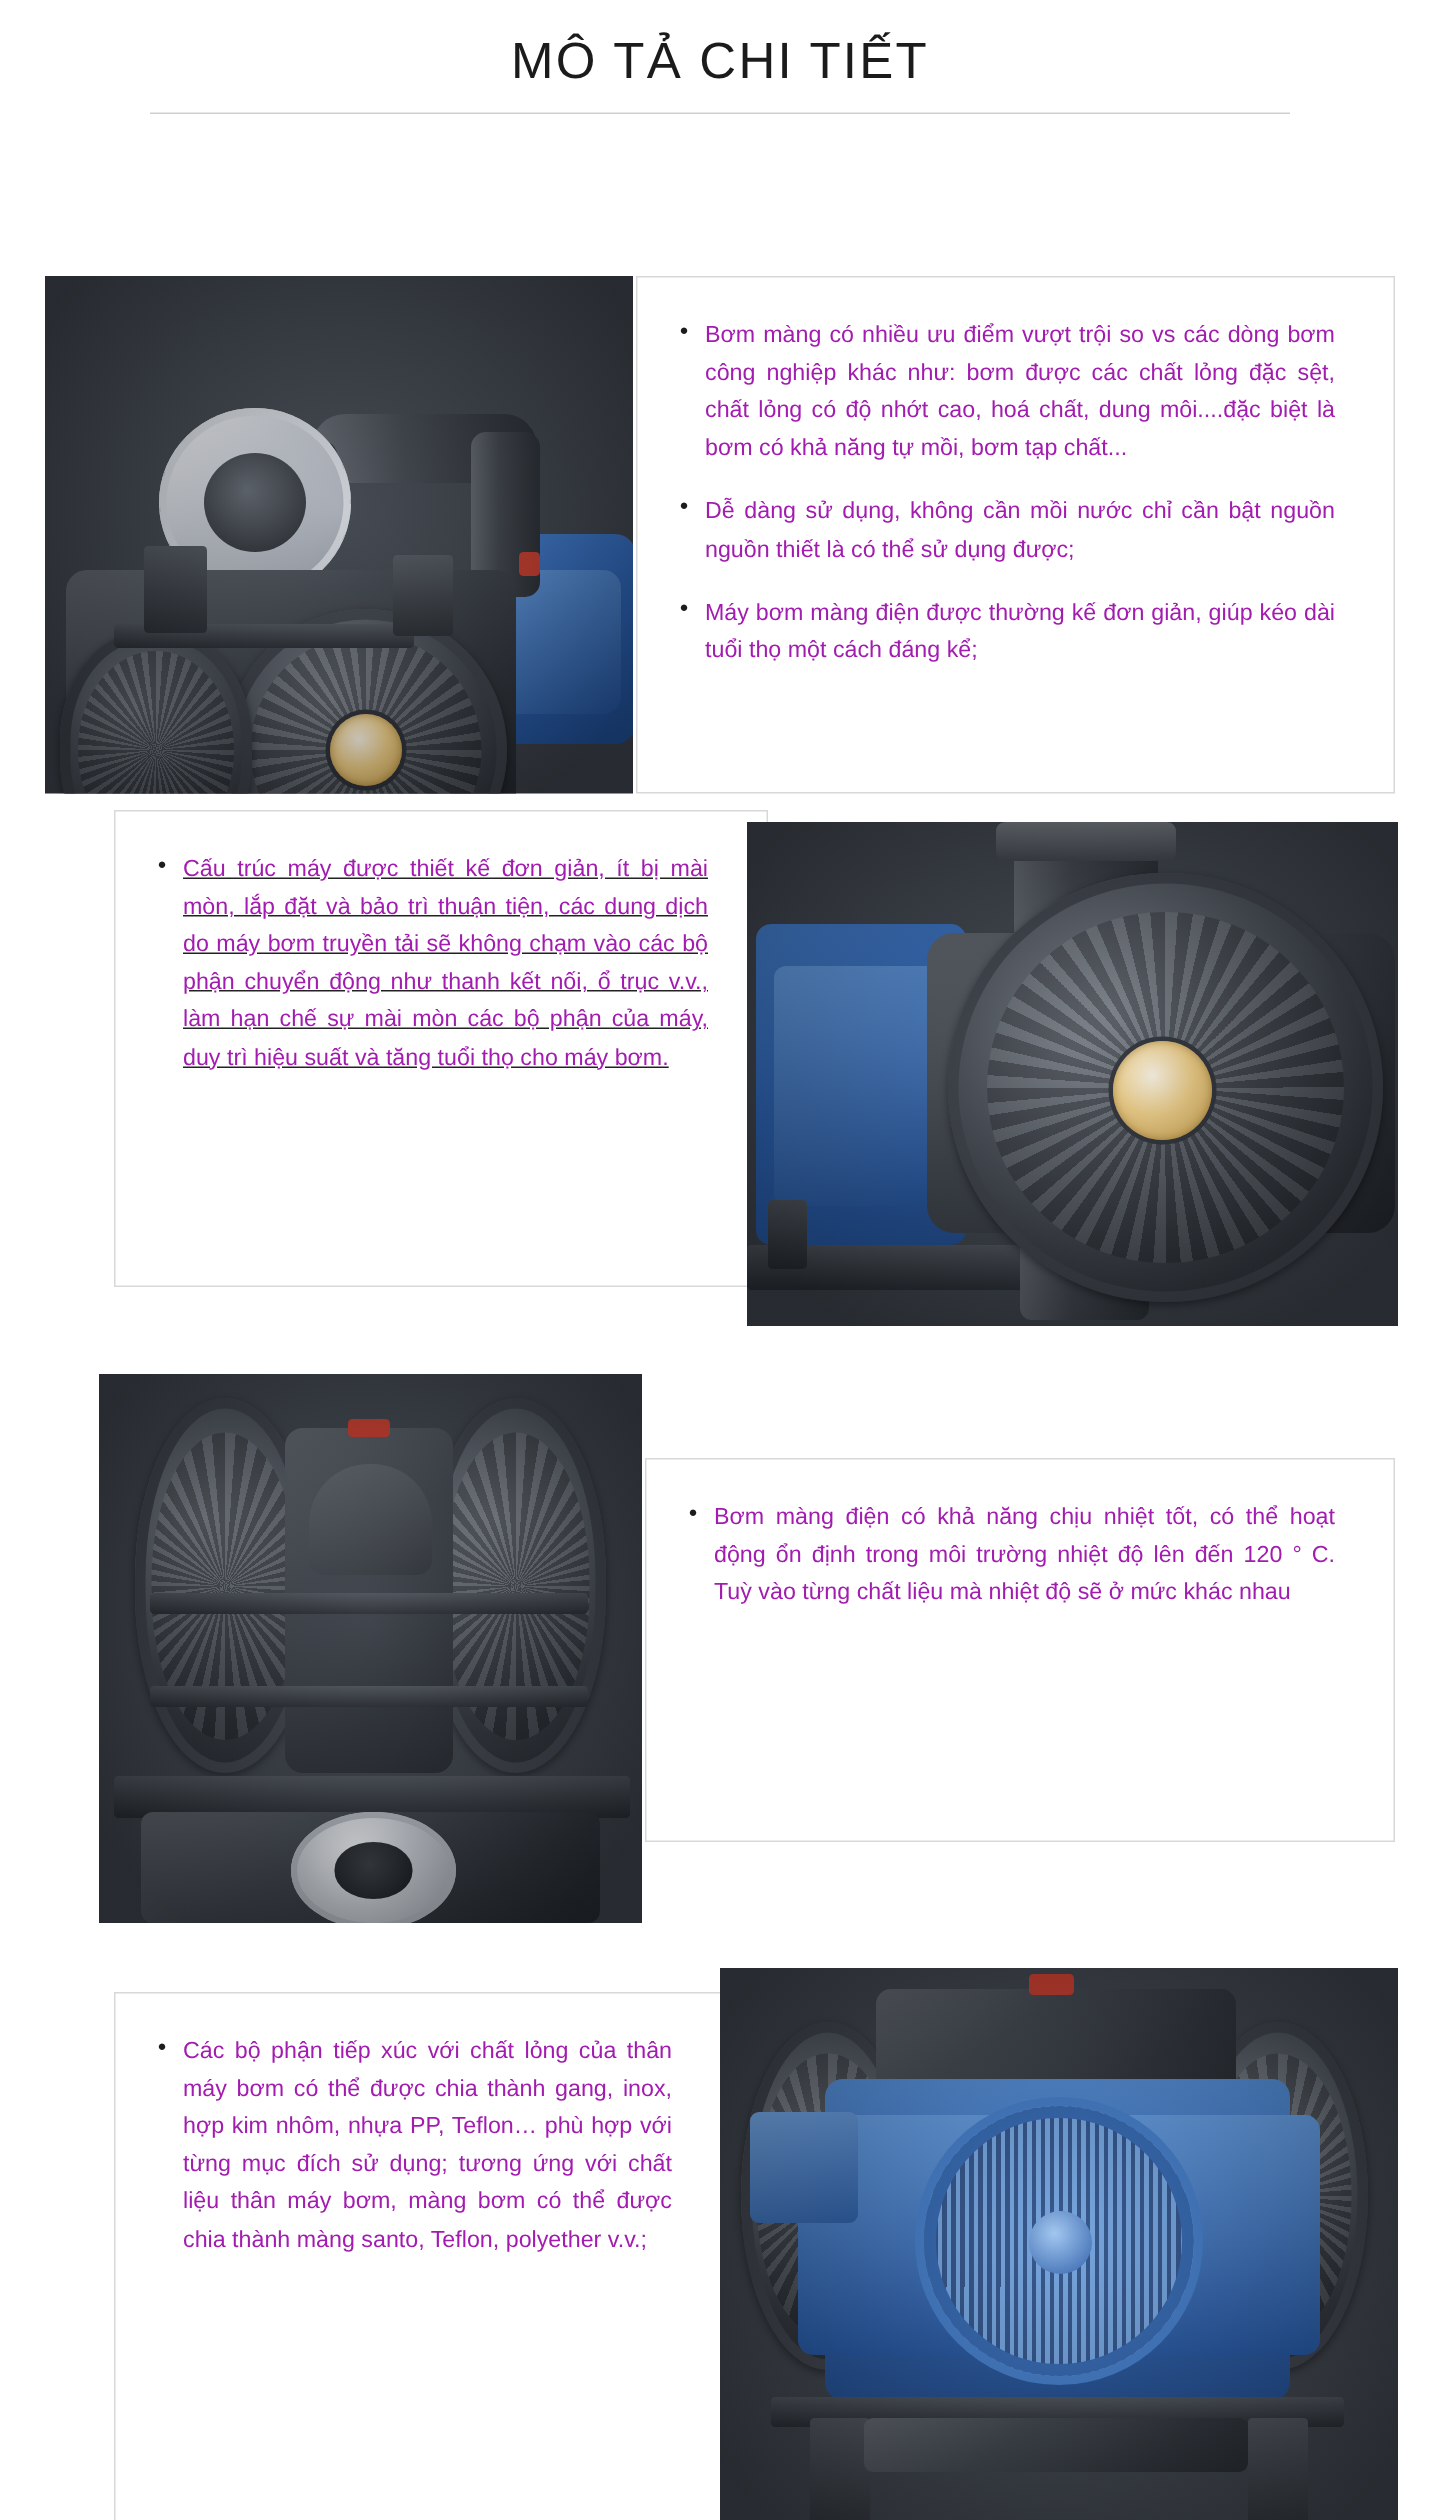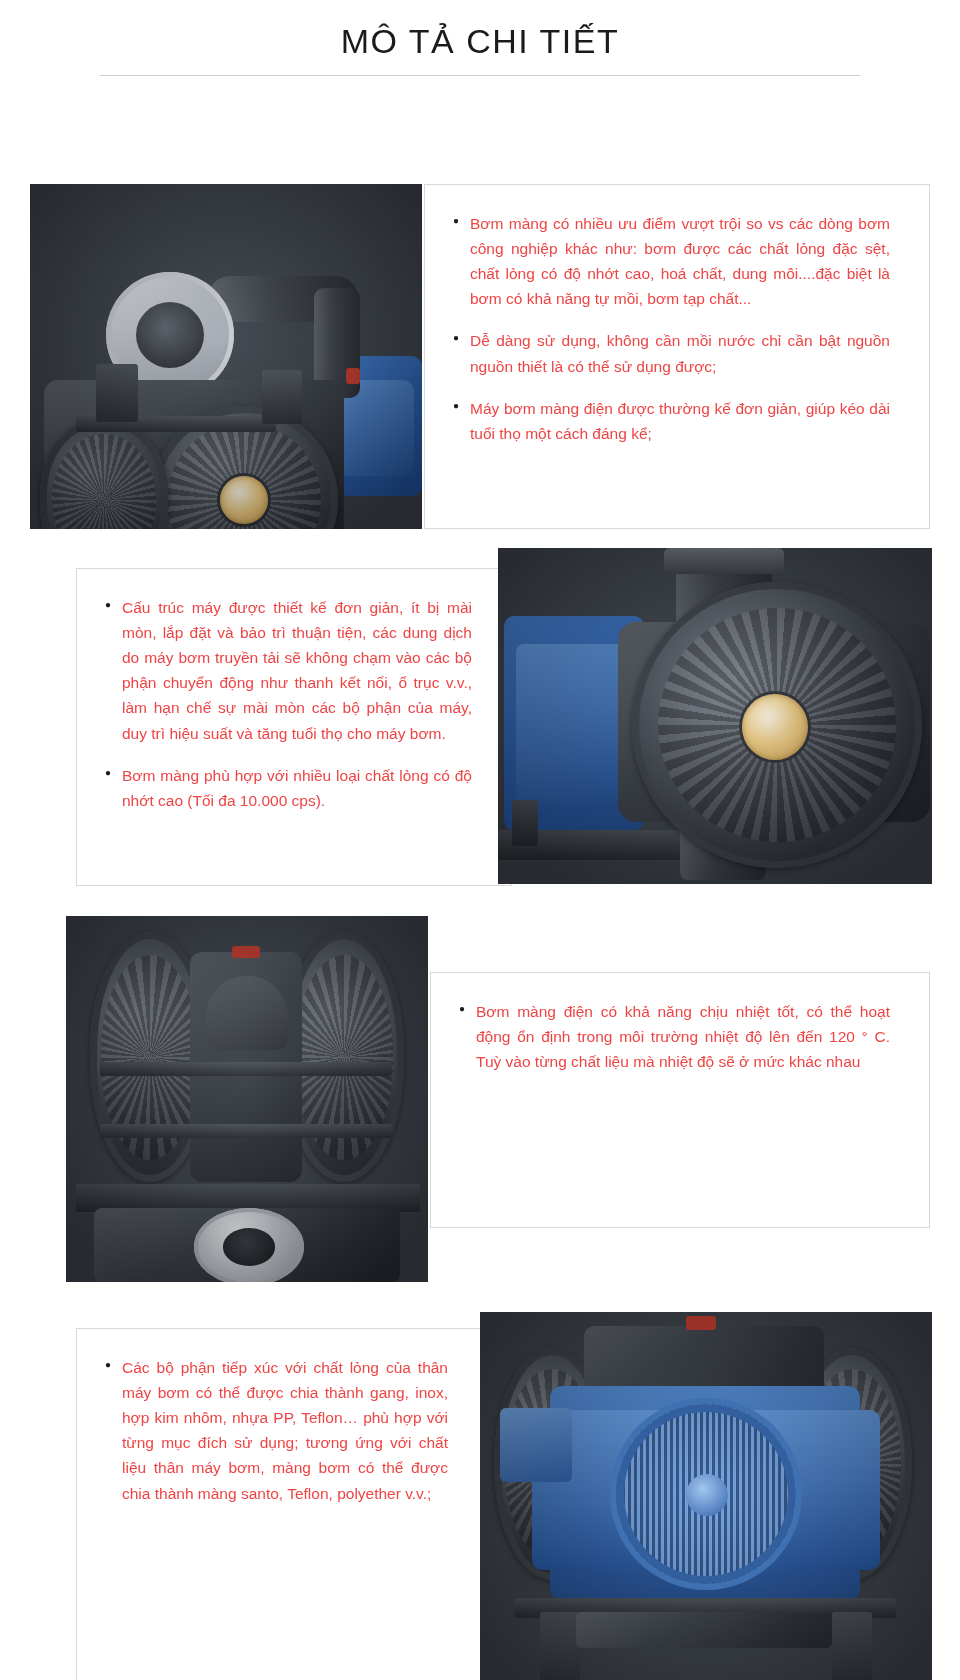--- a/index.html
+++ b/index.html
@@ -48,21 +48,21 @@
   .textbox {
     position: absolute;
     border: 1px solid #d8d8d8;
     background: #ffffff;
     padding: 26px 28px;
   }
   .bullet-p {
     position: relative;
     font-size: 15.5px;
     line-height: 1.62;
-    color: #ef4444;
+    color: #a21caf;
     margin: 0 11px 17px 0;
     padding-left: 17px;
     text-align: justify;
   }
   .bullet-p:last-child { margin-bottom: 0; }
   .bullet-p::before {
     content: "\25CF";
     position: absolute;
     left: 0; top: 0;
     font-size: 10px;
@@ -209,23 +209,22 @@
 
   <div class="textbox" style="left:424px; top:88px; width:506px; height:345px;">
     <p class="bullet-p">Bơm màng có nhiều ưu điểm vượt trội so vs các dòng bơm công nghiệp khác như: bơm được các chất lỏng đặc sệt, chất lỏng có độ nhớt cao, hoá chất, dung môi....đặc biệt là bơm có khả năng tự mồi, bơm tạp chất...</p>
     <p class="bullet-p">Dễ dàng sử dụng, không cần mồi nước chỉ cần bật nguồn nguồn thiết là có thể sử dụng được;</p>
     <p class="bullet-p">Máy bơm màng điện được thường kế đơn giản, giúp kéo dài tuổi thọ một cách đáng kể;</p>
   </div>
 </div>
 
 <div class="section">
 
-  <div class="textbox" style="left:76px; top:472px; width:436px; height:318px;">
+  <div class="textbox" style="left:76px; top:444px; width:436px; height:318px;text-decoration:underline;">
     <p class="bullet-p">Cấu trúc máy được thiết kế đơn giản, ít bị mài mòn, lắp đặt và bảo trì thuận tiện, các dung dịch do máy bơm truyền tải sẽ không chạm vào các bộ phận chuyển động như thanh kết nối, ổ trục v.v., làm hạn chế sự mài mòn các bộ phận của máy, duy trì hiệu suất và tăng tuổi thọ cho máy bơm.</p>
-    <p class="bullet-p">Bơm màng phù hợp với nhiều loại chất lỏng có độ nhớt cao (Tối đa 10.000 cps).</p>
   </div>
 
   <div class="photo" style="left:498px; top:452px; width:434px; height:336px;">
     <div class="pump-stage">
 
       <div class="body-blue" style="left:6px; top:68px; width:140px; height:214px; border-radius:10px;"></div>
       <div class="body-blue" style="left:18px; top:96px; width:112px; height:160px; background:linear-gradient(160deg,#5c93d8,#1f4f97);"></div>
 
       <div class="base-rail" style="left:0px; top:282px; width:200px; height:30px;"></div>
       <div class="base-rail" style="left:14px; top:252px; width:26px; height:46px;"></div>

